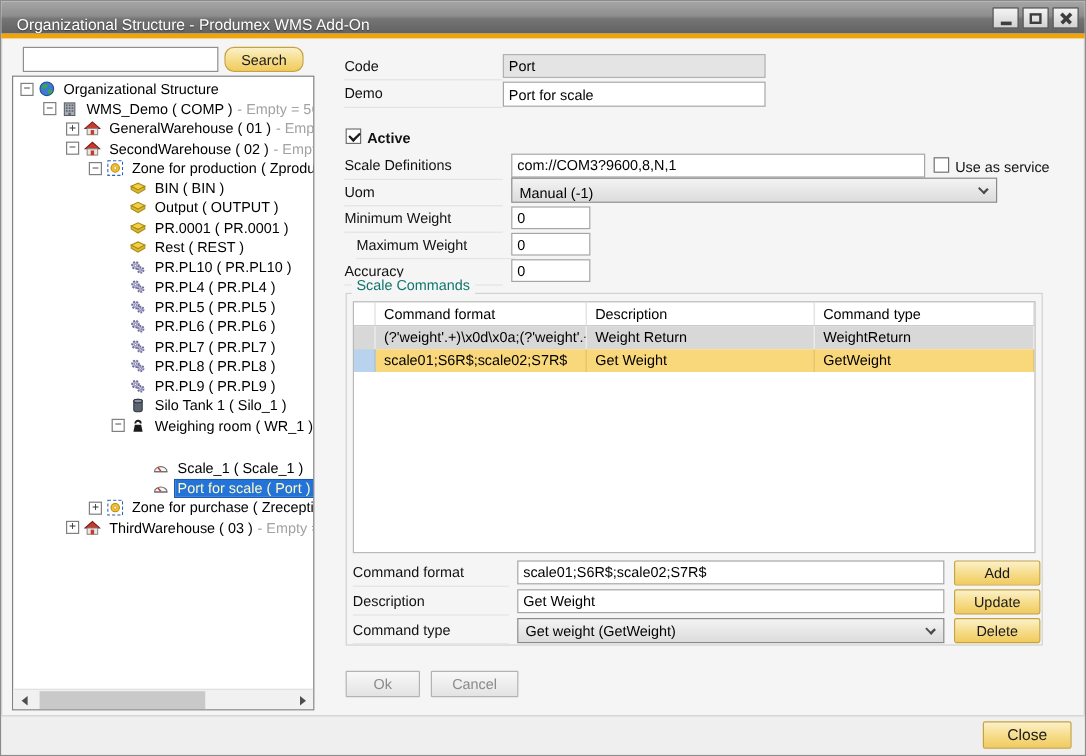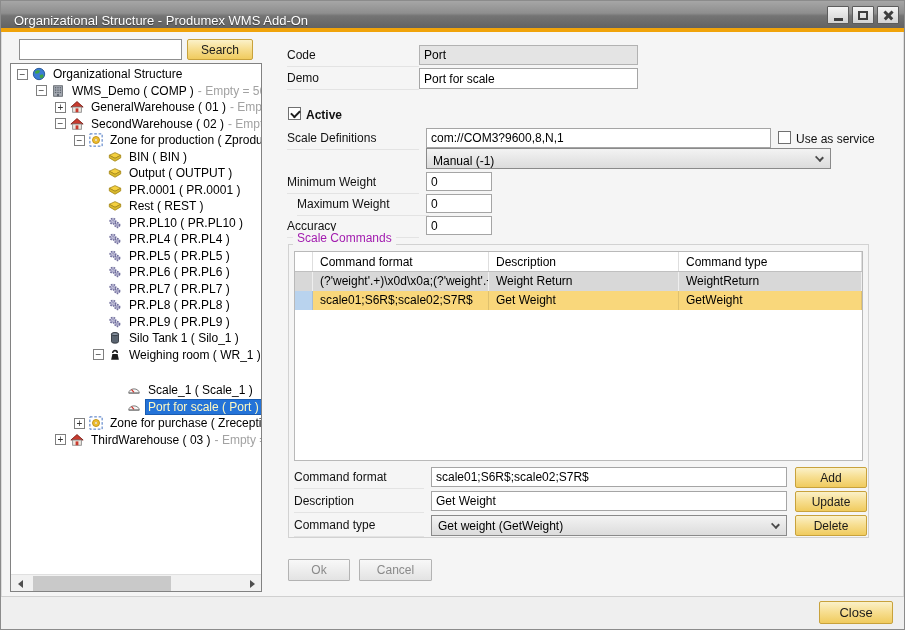--- a/index.html
+++ b/index.html
@@ -42,21 +42,21 @@
     border:1px solid #b3b3b3; border-radius:1px; color:#8a8a8a; font-size:12px;
     font-family:"Liberation Sans", sans-serif; display:flex; align-items:center; justify-content:center; cursor:default;
   }
 
   
   .search-input {
     position:absolute; left:18px; top:38px; width:163px; height:21px;
     border:1px solid #8f8f8f; font-size:12px; padding:0 4px; background:#fff;
     font-family:"Liberation Sans", sans-serif;
   }
-  .search-btn { position:absolute; left:186px; top:38px; width:66px; height:21px; }
+  .search-btn { position:absolute; left:186px; top:38px; width:66px; height:21px;border-radius:8px; }
   .tree-panel {
     position:absolute; left:9px; top:62px; width:252px; height:529px;
     background:#fff; border:1px solid #828282; overflow:hidden;
   }
   .tree { position:absolute; left:0; top:2px; width:100%; }
   .tree-row { display:flex; align-items:center; height:16.5px; white-space:nowrap; overflow:hidden; font-size:12px; color:#000; }
   .expander {
     flex:0 0 auto; width:11px; height:11px; border:1px solid #7f7f7f; background:#fff;
     font-size:10px; line-height:9px; text-align:center; margin-right:4px; color:#333;
   }
@@ -94,21 +94,21 @@
   }
   .checkbox { position:absolute; width:13px; height:13px; border:1px solid #707070; background:#fff; }
   .checkbox.checked::before {
     content:""; position:absolute; left:2px; top:2px; width:7px; height:4px;
     border-left:2px solid #1e1e1e; border-bottom:2px solid #1e1e1e; transform:rotate(-45deg);
   }
   .cblabel { position:absolute; font-size:12px; color:#111; }
 
   
   .groupbox { position:absolute; left:287px; top:243px; width:581px; height:294px; border:1px solid #d2d2d2; }
-  .groupbox-label { position:absolute; left:292px; top:230px; font-size:12px; color:#a21caf; background:#f5f5f5; padding:0 4px; }
+  .groupbox-label { position:absolute; left:292px; top:230px; font-size:12px; color:#0f766e; background:#f5f5f5; padding:0 4px; }
   .sc-table { position:absolute; left:293px; top:250px; width:569px; height:210px; background:#fff; border:1px solid #b9b9b9; overflow:hidden; }
   .trow { display:grid; grid-template-columns:18px 176px 190px 1fr; }
   .trow.head { height:20px; border-bottom:1px solid #c0c0c0; }
   .trow.body { height:19px; }
   .tcell { font-size:12px; color:#000; padding:0 7px; line-height:19px; white-space:nowrap; overflow:hidden; border-right:1px solid #d8d8d8; }
   .trow.head .tcell { line-height:20px; border-right:1px solid #dedede; }
   .trow.body.alt  { background:#d8d8d8; }
   .trow.body.alt .tcell { border-right:1px solid #efefef; }
   .trow.body.sel  { background:#f9d77b; }
   .trow.body.sel .tcell { border-right:1px solid rgba(0,0,0,.10); }
@@ -420,20 +420,21 @@
   <input class="tbox" style="left: 418px; top: 67px; width: 219px; height: 21px;" value="Port for scale">
 
   <span class="checkbox checked" style="left:287px; top:106px;"></span>
   <span class="cblabel" style="left:305px; top:107px; font-weight:bold;">Active</span>
 
   <div class="flabel" style="left:286px; top:130px;">Scale Definitions</div>
   <input class="tbox" style="left: 425px; top: 127px; width: 345px; height: 20px;" value="com://COM3?9600,8,N,1">
   <span class="checkbox" style="left:777px; top:130px;"></span>
   <span class="cblabel" style="left:795px; top:131px;">Use as service</span>
 
+  <div class="flabel" style="left:286px; top:152px;">Uom</div>
   <div class="combo" style="left:425px; top:147px; width:405px; height:21px;align-items:flex-end;">
     <span>Manual (-1)</span>
     <span class="chev"></span>
   </div>
 
   <div class="flabel" style="left:286px; top:174px;">Minimum Weight</div>
   <input class="tbox" style="left: 425px; top: 171px; width: 66px; height: 19px;" value="0">
 
   <div class="flabel" style="left:296px; top:196px;">Maximum Weight</div>
   <input class="tbox" style="left: 425px; top: 193px; width: 66px; height: 19px;" value="0">

